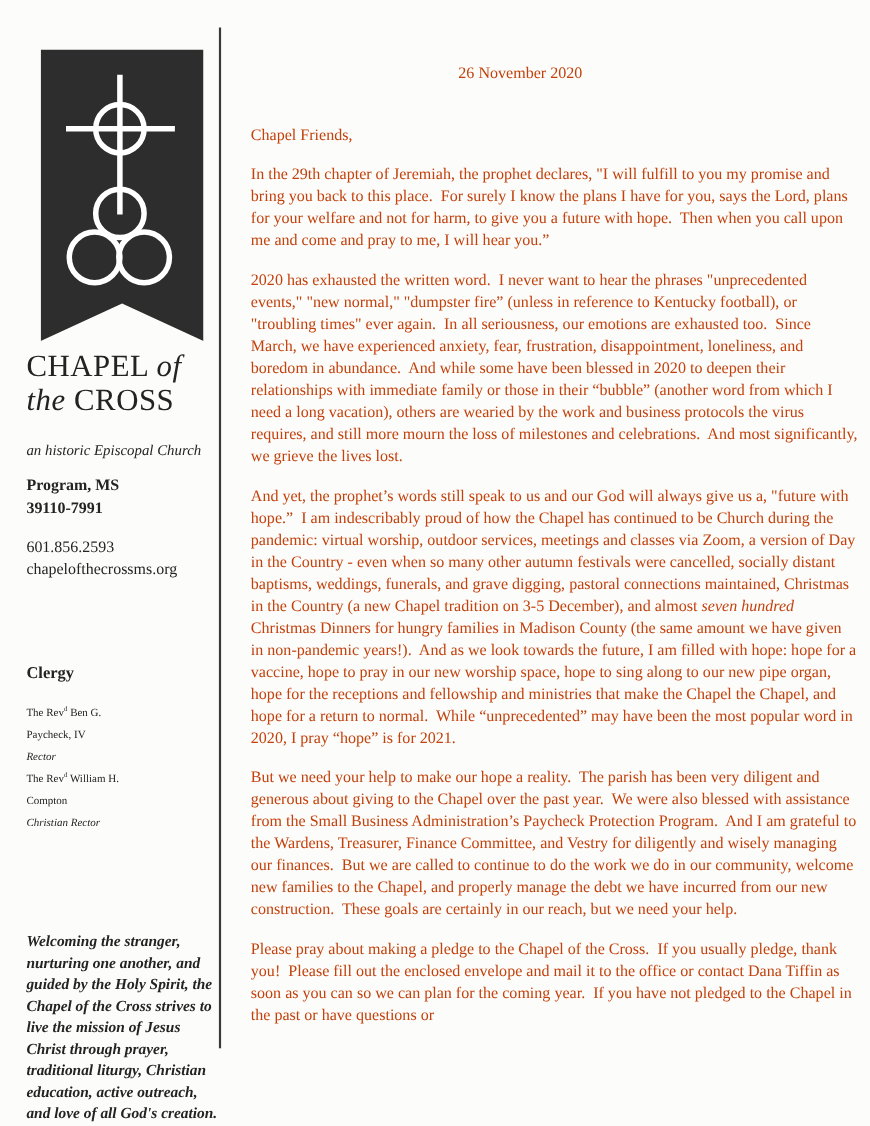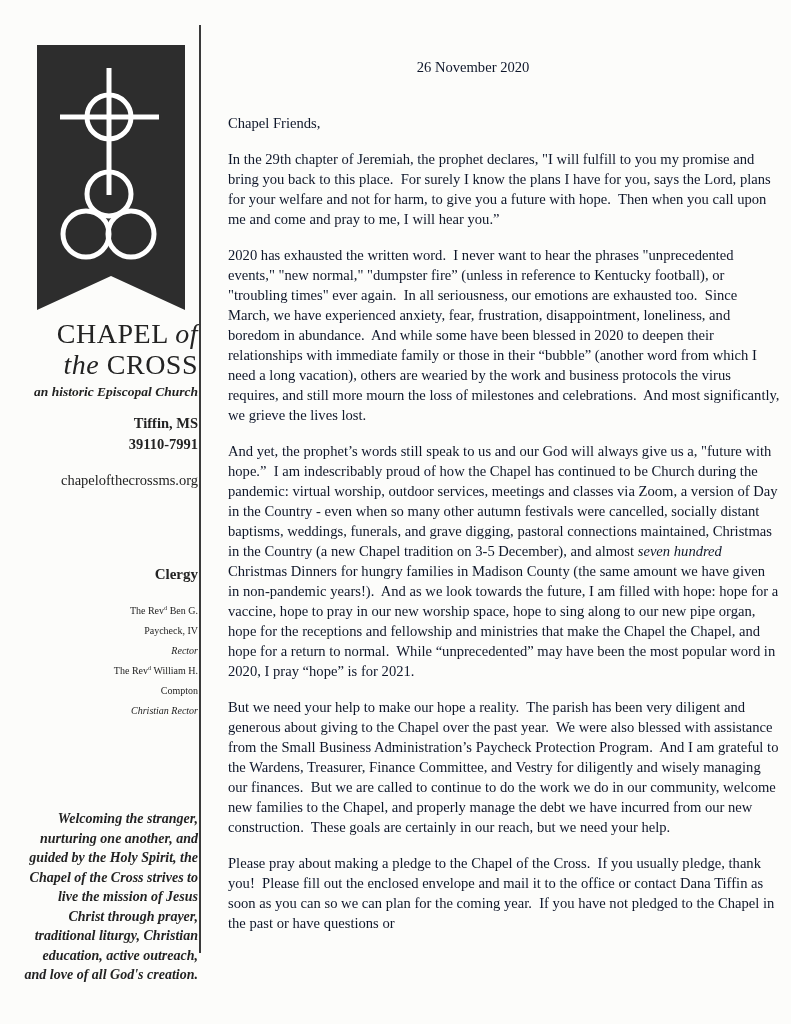--- a/index.html
+++ b/index.html
@@ -9,46 +9,46 @@
     font-family:"Liberation Serif", serif;
   }
   .page{
     position:relative;width:791px;height:1024px;
     background:#fcfcfa;overflow:hidden;color:#1f1f1f;
   }
 
   
   .sidebar{
     position:absolute;left:24px;top:45px;width:174px;
-    text-align:right;color:#232323;
+    text-align:left;color:#232323;
   }
   .banner{display:block;margin:0 auto;}
   .church-name{margin-top:7px;font-size:28px;line-height:31px;letter-spacing:.5px;}
-  .tagline{margin-top:3px;font-style:italic;font-weight:700;font-size:13.5px;line-height:17px;}
+  .tagline{margin-top:21px;font-style:italic;font-weight:400;font-size:13.5px;line-height:17px;}
   .address{margin-top:13px;font-weight:bold;font-size:14.5px;line-height:21px;}
   .contact{margin-top:15px;font-size:14.5px;line-height:20px;}
   .clergy-heading{margin-top:74px;font-weight:bold;font-size:15px;line-height:20px;}
   .clergy{margin-top:17px;font-size:10px;line-height:20px;}
   .mission{
     margin-top:88px;font-style:italic;font-weight:600;
     font-size:14px;line-height:19.5px;
   }
   .it{font-style:italic;}
   sup{font-size:.62em;vertical-align:super;line-height:0;}
 
   
   .fold{
     position:absolute;left:199px;top:25px;width:2px;height:928px;
     background:#3a3a3a;
   }
 
   
   .letter{
     position:absolute;left:228px;top:57px;width:552px;
-    font-size:14.6px;line-height:20px;color:#0f172a;
+    font-size:14.6px;line-height:20px;color:#c2410c;
   }
   .date{text-align:center;margin:0 62px 0 0;}
   .salutation{margin-top:36px;font-family:Liberation Serif, serif;}
   .para{margin:16px 0 0 0;white-space:pre-wrap;}
 </style>
 </head>
 <body>
 
 <div class="page">
 
@@ -67,25 +67,26 @@
     </svg>
 
     <div class="church-name">
         <div><span>CHAPEL </span><span class="it">of</span></div>
         <div><span class="it">the</span><span> CROSS</span></div>
       </div>
 
     <div class="tagline">an historic Episcopal Church</div>
 
     <div class="address">
-        <div>Tiffin, MS</div>
+        <div>Program, MS</div>
         <div>39110-7991</div>
       </div>
 
     <div class="contact">
+      <div>601.856.2593</div>
       <div>chapelofthecrossms.org</div>
     </div>
 
     <div class="clergy-heading">Clergy</div>
 
     <div class="clergy">
         <div><span>The Rev</span><sup>d</sup><span> Ben G.</span></div>
         <div><span>Paycheck, IV</span></div>
         <div><span class="it">Rector</span></div>
         <div><span>The Rev</span><sup>d</sup><span> William H.</span></div>

